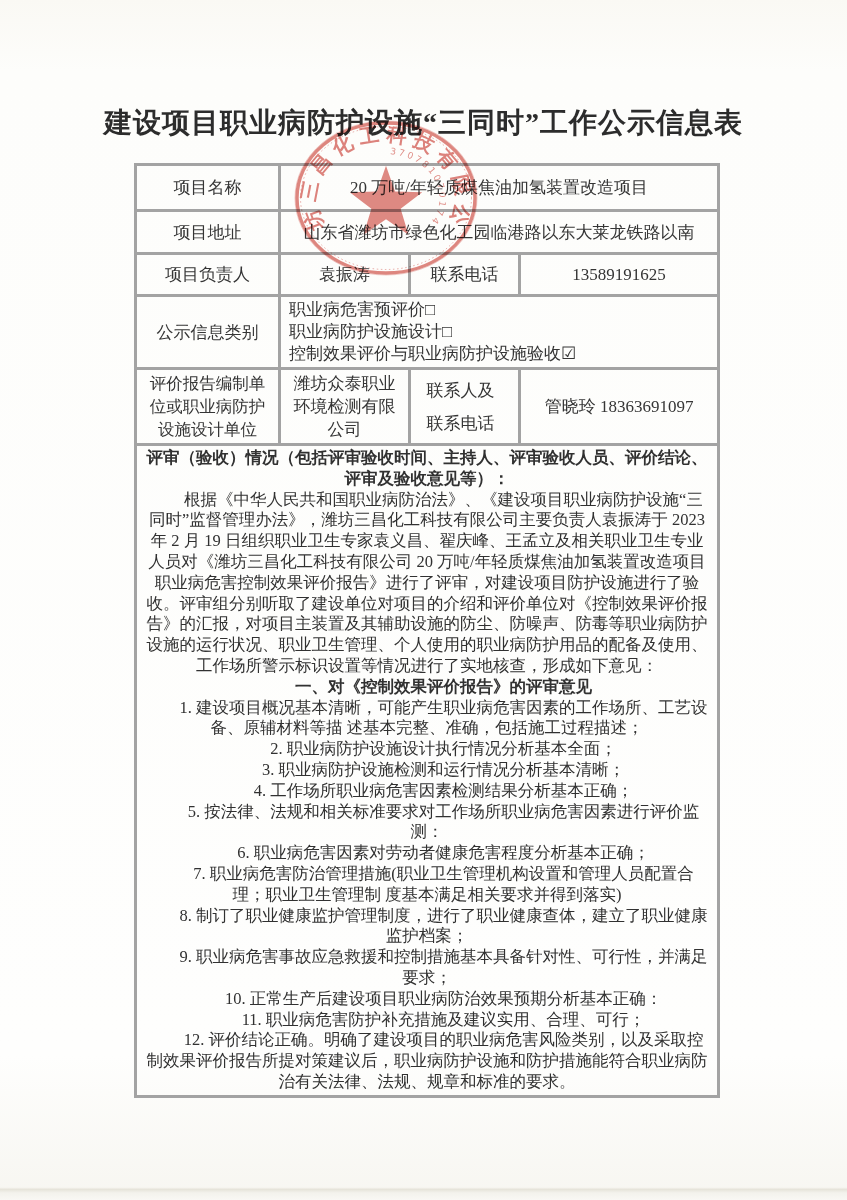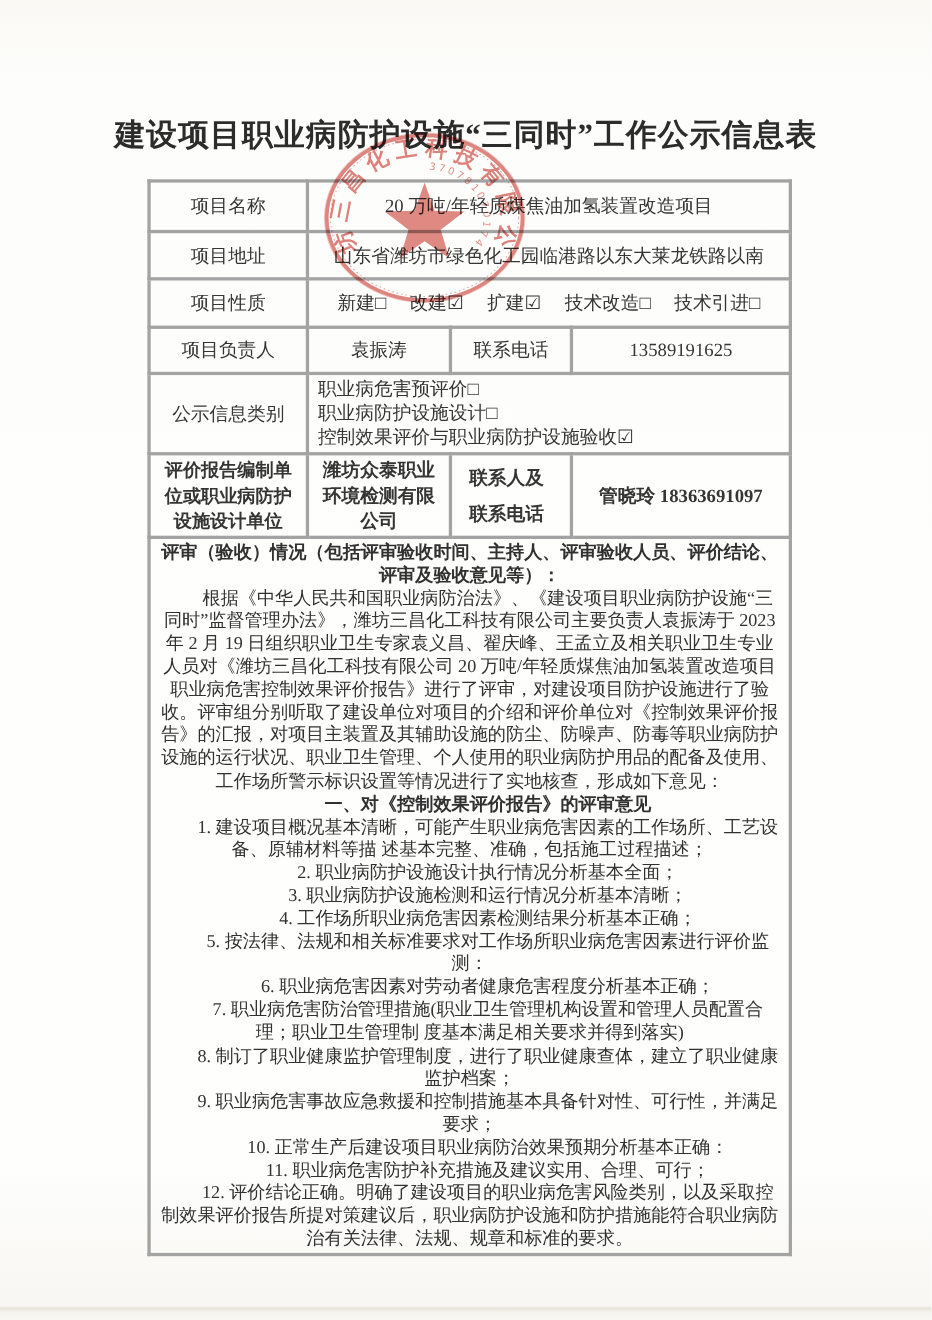--- a/index.html
+++ b/index.html
@@ -18,21 +18,21 @@
     position:absolute;left:134px;top:163px;width:583px;
     border-collapse:collapse;table-layout:fixed;
     font-size:17px;color:#353535;
   }
   table.form td{
     border:3px solid #a3a3a3;padding:2px 8px;vertical-align:middle;
   }
   td.lbl{text-align:center;}
   td.val{text-align:center;}
   .r1{height:46px;} .r2{height:43px;} .r3{height:44px;} .r4{height:42px;}
-  .r5{height:68px;} .r6{height:72px;font-weight:bold;}
+  .r5{height:68px;} .r6{height:72px;}
   .opts span{margin-right:17px;white-space:nowrap;}
   .opts span:last-child{margin-right:0;}
   .opts{text-align:center;}
   .info-type-lines{text-align:left;padding-left:6px;line-height:22px;margin-top:23px;}
   .agency-label{font-size:16.5px;line-height:23px;}
   .contact-wrap{width:76px;margin:0 auto;line-height:33px;text-align:left;}
   td.review-cell{vertical-align:top;padding:7px 12px 6px 12px;height:619px;}
   .review{font-size:16.5px;line-height:20.8px;color:#313131;text-align:center;}
   .review .hdr{font-weight:bold;}
   .review p{margin:0;text-indent:2em;}
@@ -62,30 +62,20 @@
         <col style="width:199px">
     </colgroup>
     <tbody>
         <tr class="r1">
       <td class="lbl">项目名称</td>
       <td class="val" colspan="3">20 万吨/年轻质煤焦油加氢装置改造项目</td>
     </tr>
     <tr class="r2">
       <td class="lbl">项目地址</td>
       <td class="val" colspan="3">山东省潍坊市绿色化工园临港路以东大莱龙铁路以南</td>
-    </tr>
-    <tr class="r3">
-      <td class="lbl">项目性质</td>
-      <td class="val opts" colspan="3">
-        <span>新建□</span>
-        <span>改建☑</span>
-        <span>扩建☑</span>
-        <span>技术改造□</span>
-        <span>技术引进□</span>
-      </td>
     </tr>
     <tr class="r4">
       <td class="lbl">项目负责人</td>
       <td class="val">袁振涛</td>
       <td class="val">联系电话</td>
       <td class="val">13589191625</td>
     </tr>
     <tr class="r5">
       <td class="lbl">公示信息类别</td>
       <td class="info-type-lines" colspan="3">

